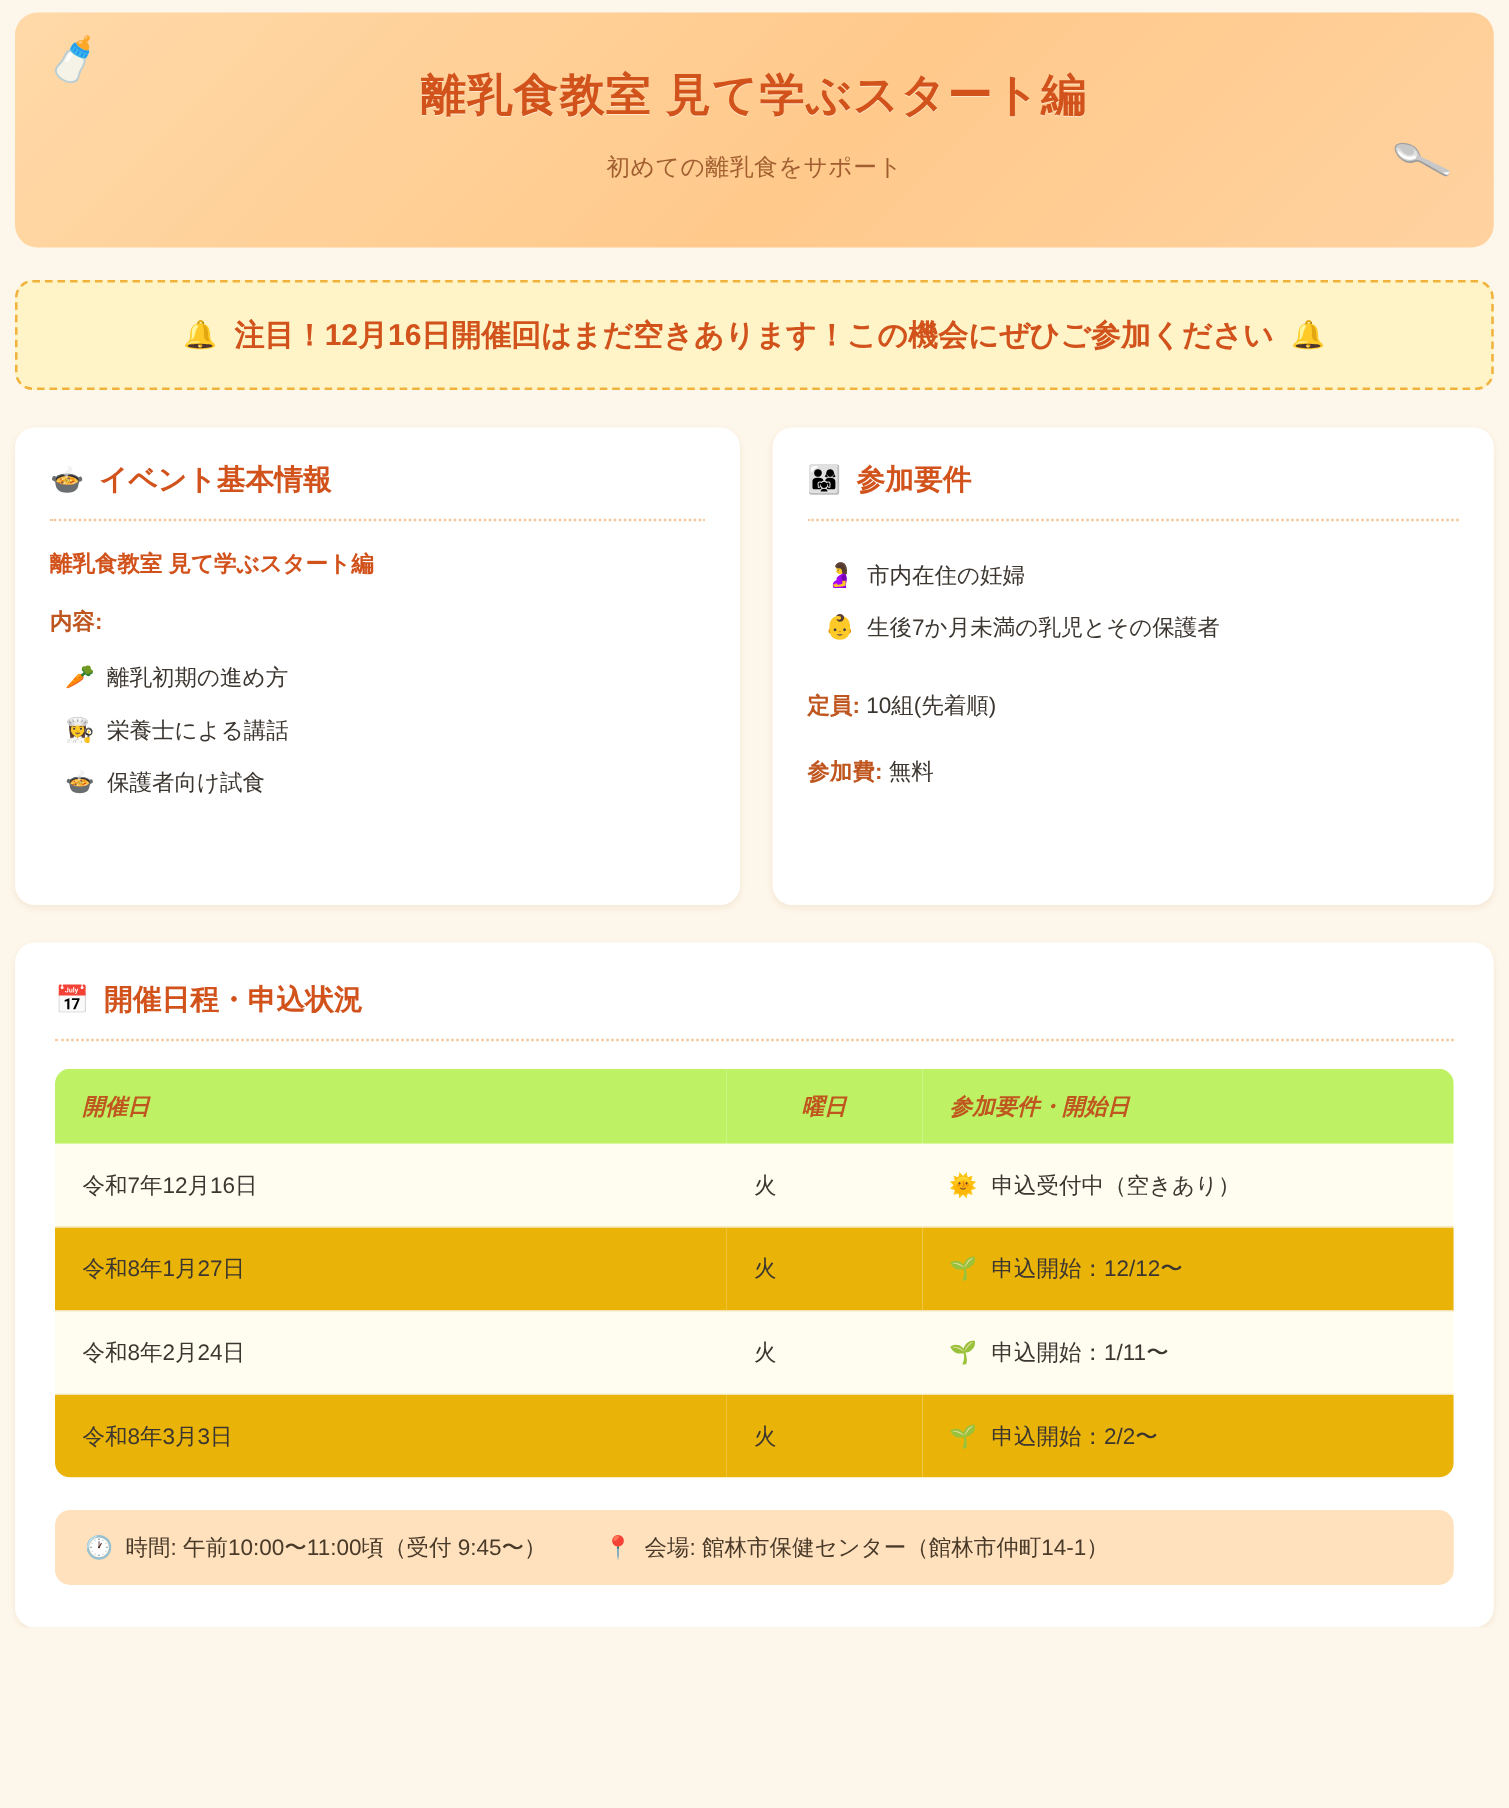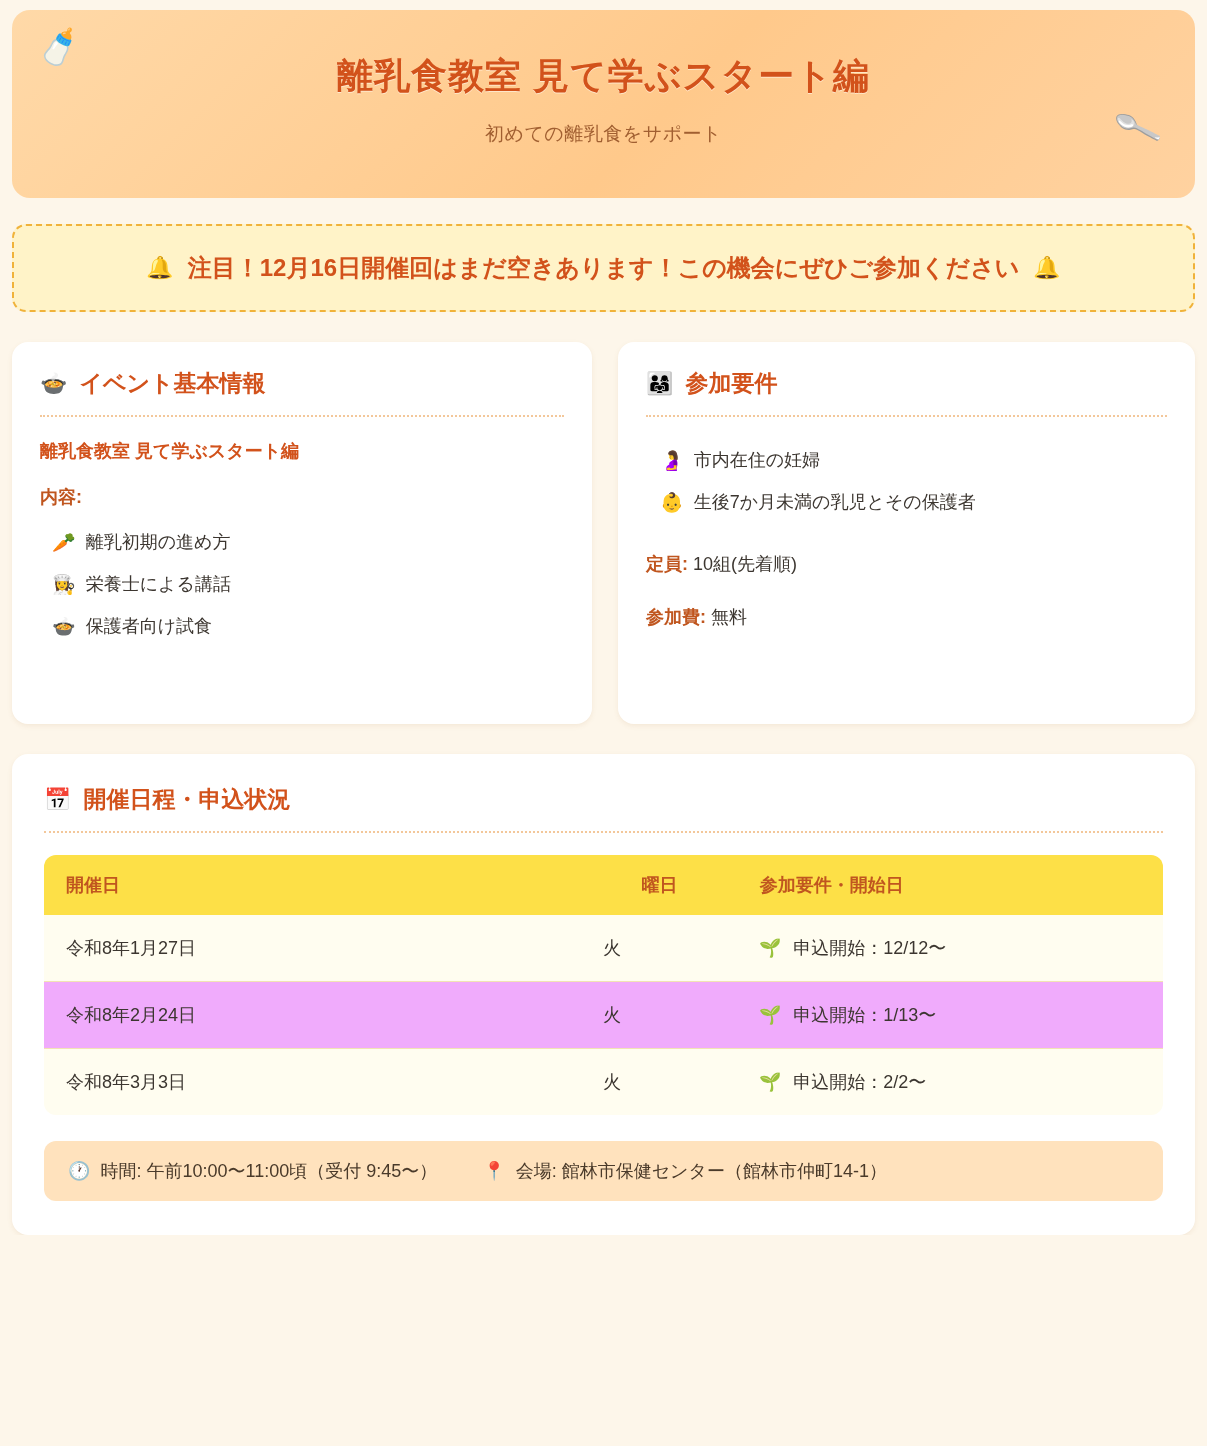--- a/index.html
+++ b/index.html
@@ -141,29 +141,30 @@
     box-shadow: 0 2px 5px rgba(180,140,90,.12);
     padding: 30px 32px 34px 32px;
   }
   table {
     width: 100%;
     border-collapse: collapse;
     border-radius: 12px;
     overflow: hidden;
   }
   thead th {
-    background: #fde047;
+    background: #bef264;
     color: #c0561f;
     font-size: 18px;
     font-weight: bold;
     text-align: left;
     padding: 18px 22px;
+    font-style: italic;
   }
   tbody td {
-    background: #f0abfc;
+    background: #eab308;
     font-size: 18px;
     color: #3c3630;
     padding: 21px 22px;
     border-bottom: 1px solid #f2e3b4;
   }
   tbody tr:nth-child(odd) td { background: #fffdf0; }
   tbody tr:last-child td { border-bottom: 0; }
   td .emoji { margin-right: 6px; }
   .col-date { width: 48%; }
   .col-dow  { width: 14%; text-align: center; }
@@ -260,33 +261,41 @@
   <table>
     <thead>
       <tr>
         <th class="col-date">開催日</th>
         <th class="col-dow">曜日</th>
         <th>参加要件・開始日</th>
       </tr>
     </thead>
     <tbody>
       <tr>
+        <td>令和7年12月16日</td>
+        <td>火</td>
+        <td>
+          <span class="emoji">🌞</span>
+          <span>申込受付中（空きあり）</span>
+        </td>
+      </tr>
+      <tr>
         <td>令和8年1月27日</td>
         <td>火</td>
         <td>
           <span class="emoji">🌱</span>
           <span>申込開始：12/12〜</span>
         </td>
       </tr>
       <tr>
         <td>令和8年2月24日</td>
         <td>火</td>
         <td>
           <span class="emoji">🌱</span>
-          <span>申込開始：1/13〜</span>
+          <span>申込開始：1/11〜</span>
         </td>
       </tr>
       <tr>
         <td>令和8年3月3日</td>
         <td>火</td>
         <td>
           <span class="emoji">🌱</span>
           <span>申込開始：2/2〜</span>
         </td>
       </tr>

